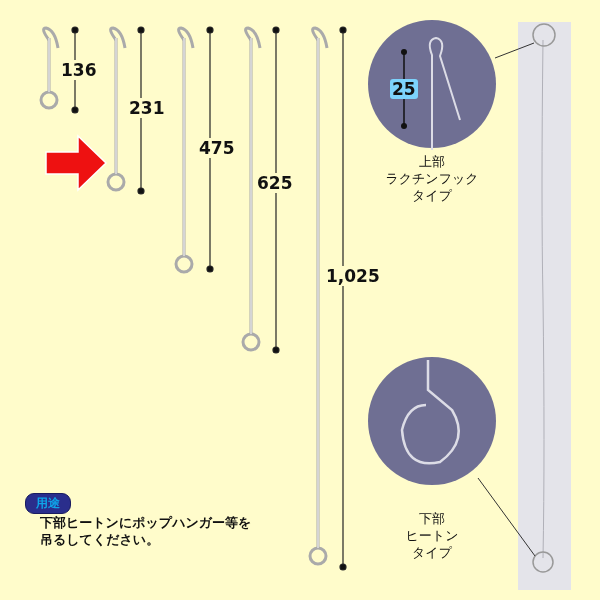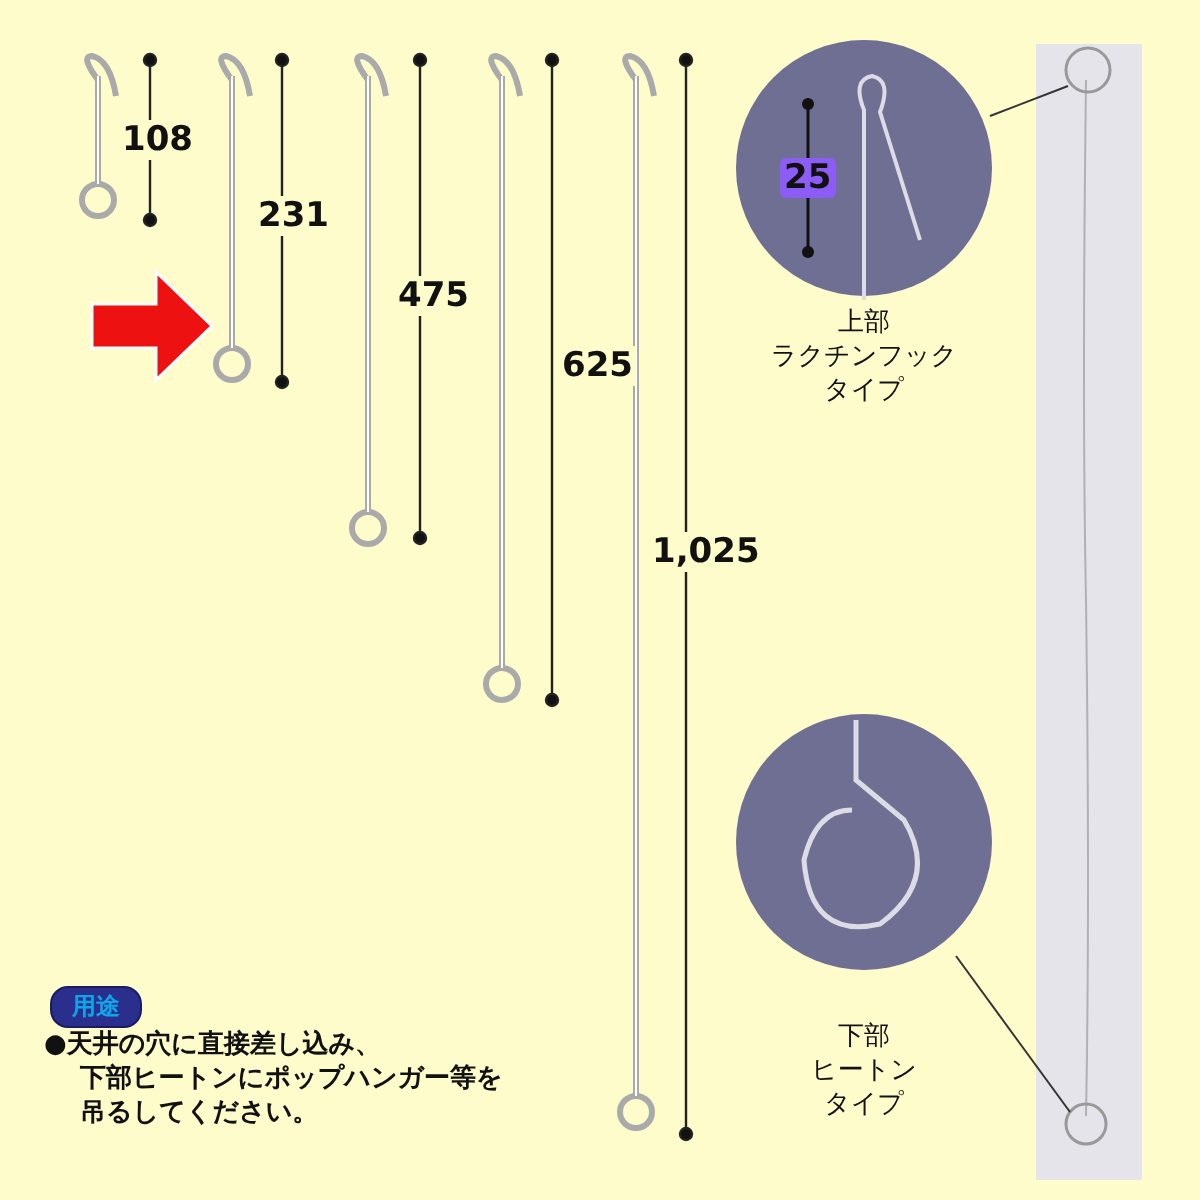--- a/index.html
+++ b/index.html
@@ -4,21 +4,21 @@
 <style>
   html,body{margin:0;padding:0;}
   body{width:600px;height:600px;background:#fffccb;position:relative;overflow:hidden;font-family:"DejaVu Sans","Liberation Sans",sans-serif;}
   svg{position:absolute;left:0;top:0;}
   .lbl{position:absolute;font-weight:bold;font-size:17px;color:#111;background:#fffccb;line-height:20px;padding:0 1px;}
   .cap{position:absolute;font-weight:normal;font-size:13px;color:#111;text-align:center;line-height:17px;width:130px;}
   .badge{position:absolute;left:25px;top:493px;background:#2a2e8c;color:#0ea5e9;font-size:12px;font-weight:bold;padding:1px 10px;border-radius:9px;border:1px solid #1a1c60;}
   .usage{position:absolute;left:22px;top:514px;font-size:13px;font-weight:bold;color:#111;line-height:17px;}
   .usage div{white-space:nowrap;}
   .indent{padding-left:18px;}
-  .n25{position:absolute;left:390px;top:79px;font-weight:bold;font-size:17px;color:#111;background:#8b5cf6;border-radius:3px;padding:0 2px;line-height:20px;}
+  .n25{position:absolute;left:390px;top:79px;font-weight:bold;font-size:17px;color:#111;background:#7dd3fc;border-radius:3px;padding:0 2px;line-height:20px;}
 </style>
 </head>
 <body>
 
 <svg width="600" height="600" viewBox="0 0 600 600">
 
   <rect x="518" y="22" width="53" height="568" fill="#e4e4ea"></rect>
   <path d="M543 40 Q541 200 543 300 Q545 450 543 558" stroke="#b0b0b8" stroke-width="1" fill="none"></path>
   <circle cx="544" cy="35" r="11" fill="none" stroke="#999" stroke-width="1.5"></circle>
   <circle cx="543" cy="562" r="10" fill="none" stroke="#999" stroke-width="1.5"></circle>
@@ -73,38 +73,37 @@
       <circle cx="276" cy="30" r="3"></circle>
       <circle cx="276" cy="350" r="3"></circle>
     <line x1="343" y1="30" x2="343" y2="567"></line>
       <circle cx="343" cy="30" r="3"></circle>
       <circle cx="343" cy="567" r="3"></circle>
   </g>
 
   <path d="M46 152 L78 152 L78 136 L106 163 L78 190 L78 174 L46 174 Z" fill="#ee1111" stroke="#fff" stroke-width="1.5"></path>
 </svg>
 
-<span class="lbl" style="left:60px;top:60px;">108</span>
+<span class="lbl" style="left:60px;top:60px;">136</span>
 <span class="lbl" style="left:128px;top:98px;">231</span>
 <span class="lbl" style="left:198px;top:138px;">475</span>
-<span class="lbl" style="left:280px;top:173px;">625</span>
+<span class="lbl" style="left:256px;top:173px;">625</span>
 <span class="lbl" style="left:325px;top:266px;">1,025</span>
 
 <span class="n25">25</span>
 
 <div class="cap" style="left:367px;top:153px;">
   <div>上部</div>
   <div>ラクチンフック</div>
   <div>タイプ</div>
 </div>
 
 <div class="cap" style="left:367px;top:510px;">
   <div>下部</div>
   <div>ヒートン</div>
   <div>タイプ</div>
 </div>
 
 <span class="badge">用途</span>
 <div class="usage">
-  <div>●天井の穴に直接差し込み、</div>
   <div class="indent">下部ヒートンにポップハンガー等を</div>
   <div class="indent">吊るしてください。</div>
 </div>
 
 </body></html>

